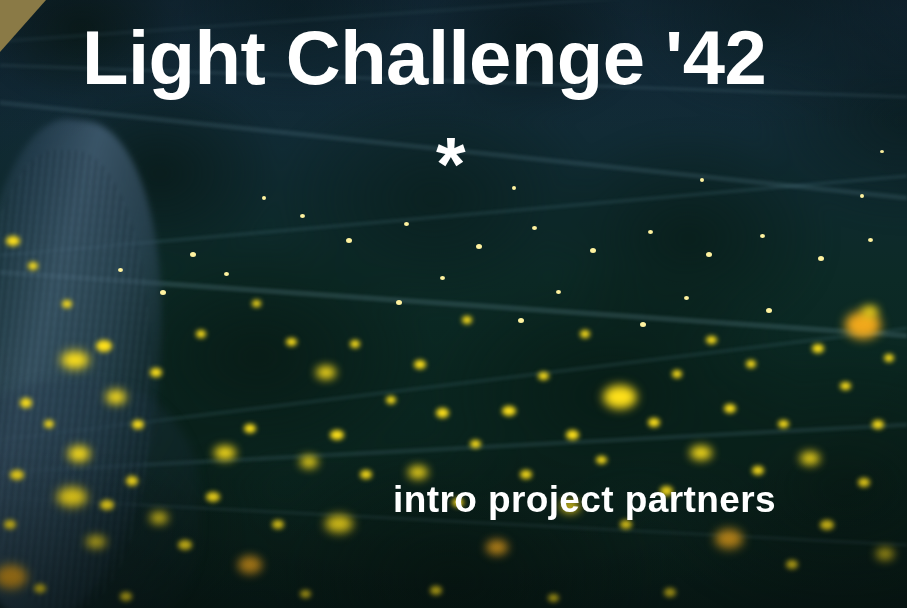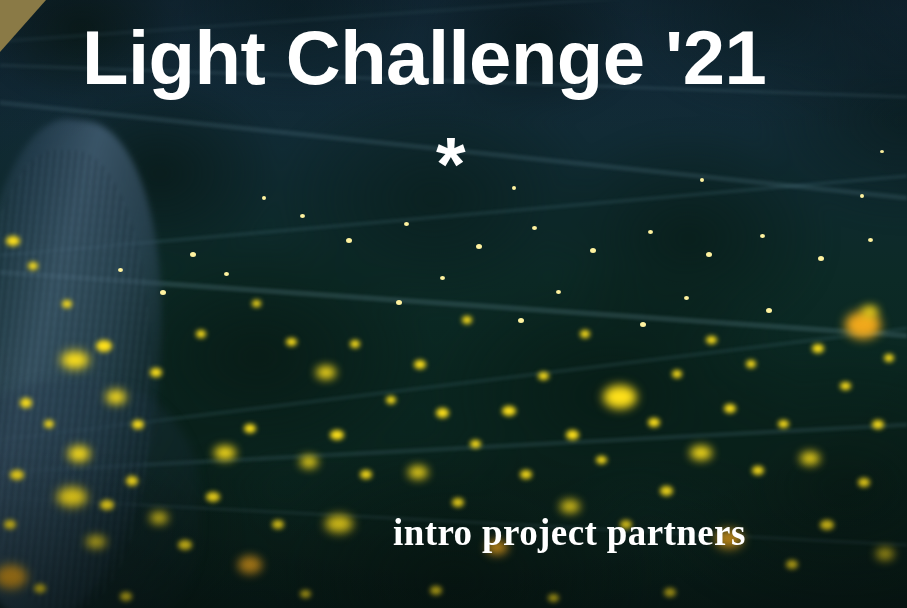--- a/index.html
+++ b/index.html
@@ -180,25 +180,24 @@
   }
   #subtitle-line {
     left: 82px;
     top: 242px;
     font-size: 56px;
     font-weight: 700;
     letter-spacing: -0.2px;
   }
   #footer-line {
     left: 393px;
-    top: 514px;
+    top: 481px;
     font-size: 37px;
     font-weight: 700;
     letter-spacing: 0.4px;
-    font-family: Liberation Serif, serif;
   }
 </style>
 </head>
 <body>
 
 <div id="slide">
 
   <div class="photo">
     <div class="bg-base"></div>
     <div class="bg-foliage"></div>
@@ -313,20 +312,20 @@
       <span class="ff soft" style="left:430px;top:586px; width:12px; height:9px;"></span>
       <span class="ff soft" style="left:548px;top:594px; width:11px; height:8px;"></span>
       <span class="ff soft" style="left:664px;top:588px; width:12px; height:9px;"></span>
     </div>
 
     <div class="bg-vignette"></div>
   </div>
 
   <div class="corner-wedge"></div>
 
-  <div class="txt" id="title-line">Light Challenge '21</div>
+  <div class="txt" id="title-line">Light Challenge '42</div>
 
   <div class="txt" id="asterisk-mark">*</div>
 
 
   <div class="txt" id="footer-line">intro project partners</div>
 
 </div>
 
 </body></html>

